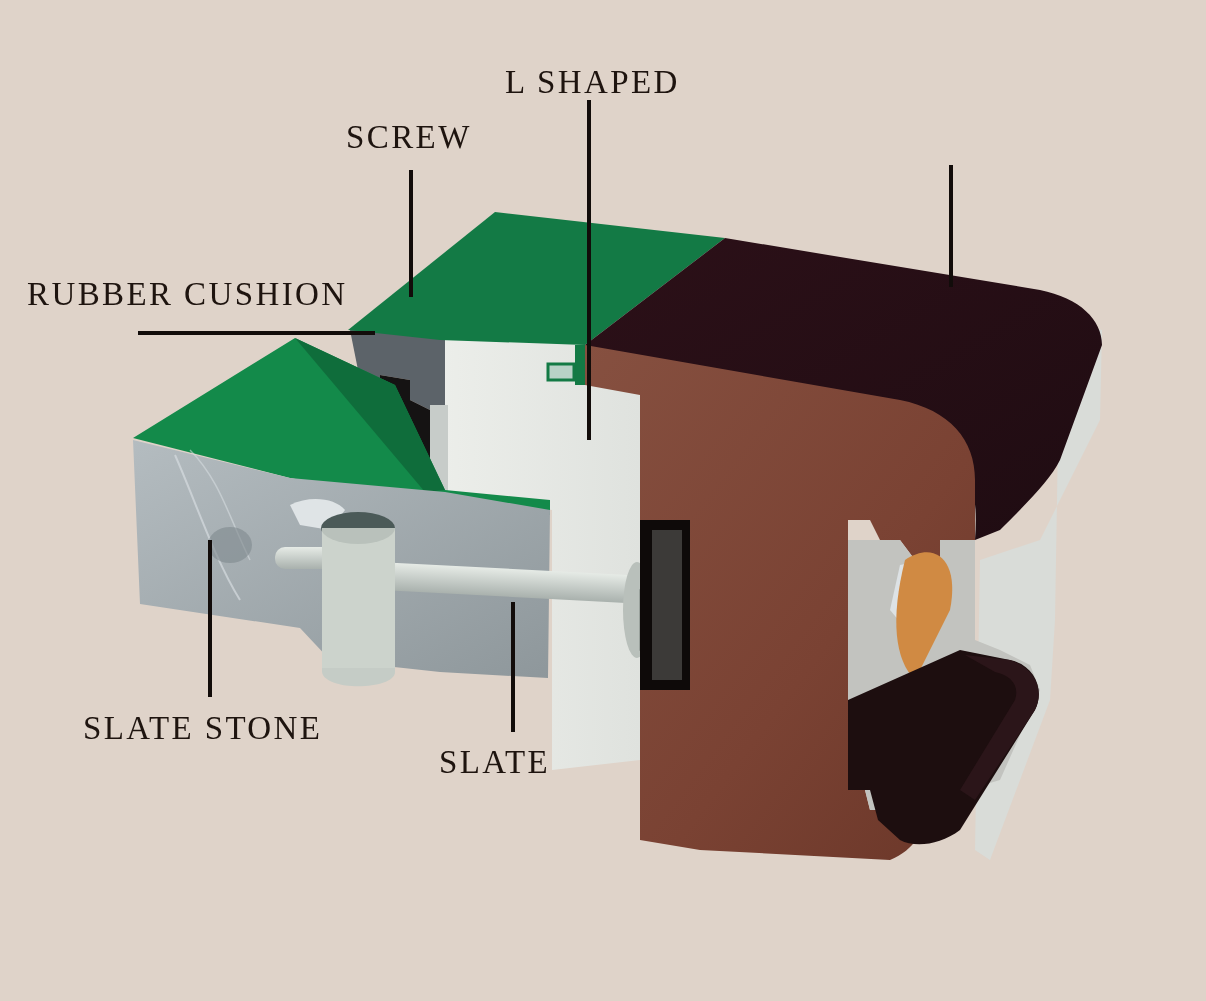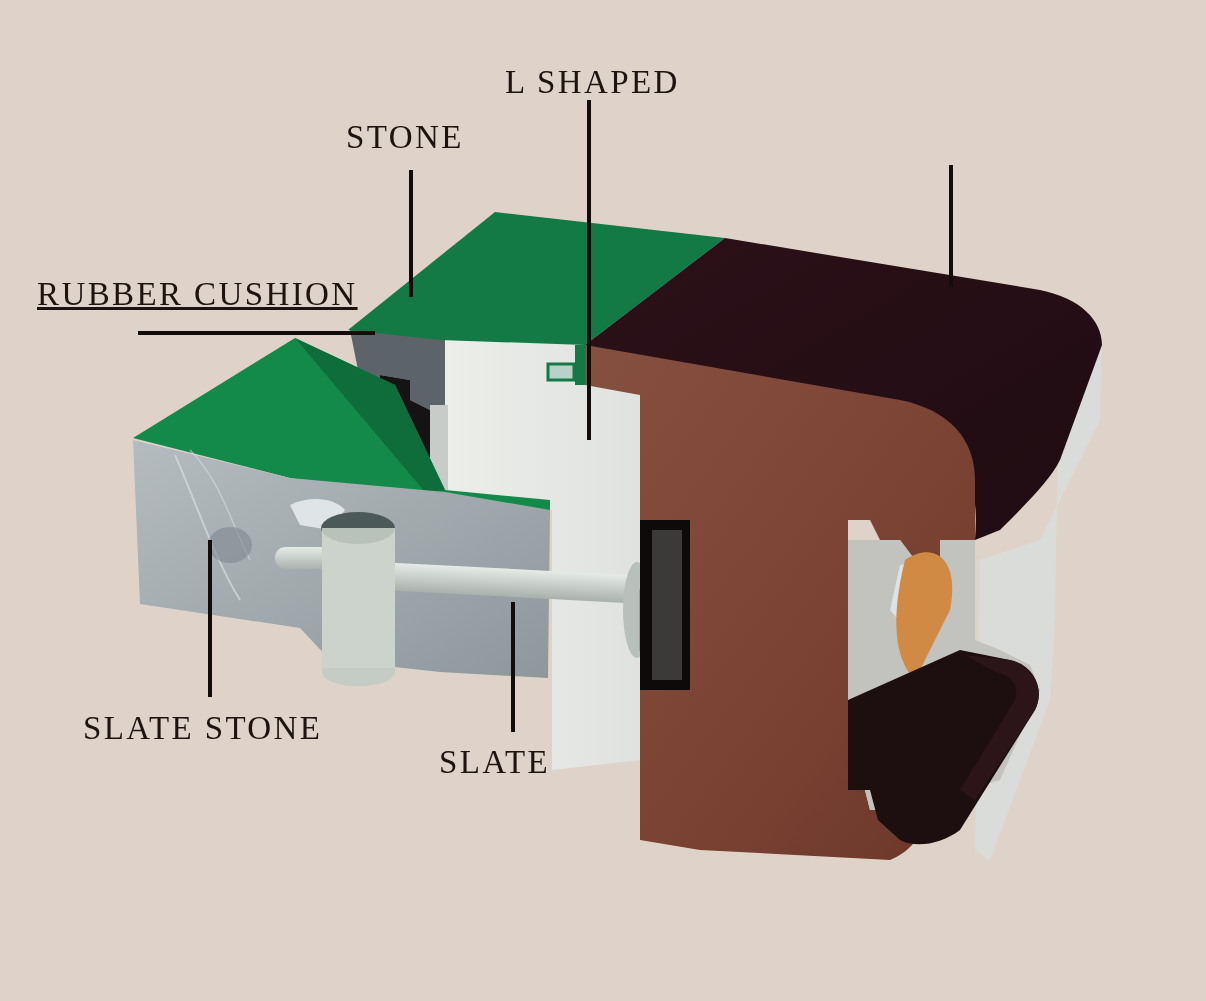--- a/index.html
+++ b/index.html
@@ -115,17 +115,17 @@
   </svg>
 
   <div class="leader" style="left:587px; top:100px; width:4px; height:340px;"></div>
   <div class="leader" style="left:949px; top:165px; width:4px; height:122px;"></div>
   <div class="leader" style="left:409px; top:170px; width:4px; height:127px;"></div>
   <div class="leader" style="left:138px; top:331px; width:237px; height:4px;"></div>
   <div class="leader" style="left:208px; top:540px; width:4px; height:157px;"></div>
   <div class="leader" style="left:511px; top:602px; width:4px; height:130px;"></div>
 
   <div class="label" style="left:505px; top:66px;">L SHAPED</div>
-  <div class="label" style="left:346px; top:121px;">STONE</div>
-  <div class="label" style="left:37px; top:278px;text-decoration:underline;">RUBBER CUSHION</div>
+  <div class="label" style="left:346px; top:121px;">SCREW</div>
+  <div class="label" style="left:27px; top:278px;">RUBBER CUSHION</div>
   <div class="label" style="left:83px; top:712px;font-family:Liberation Serif, serif;">SLATE STONE</div>
   <div class="label" style="left:439px; top:746px;">SLATE</div>
 </div>
 
 </body></html>

